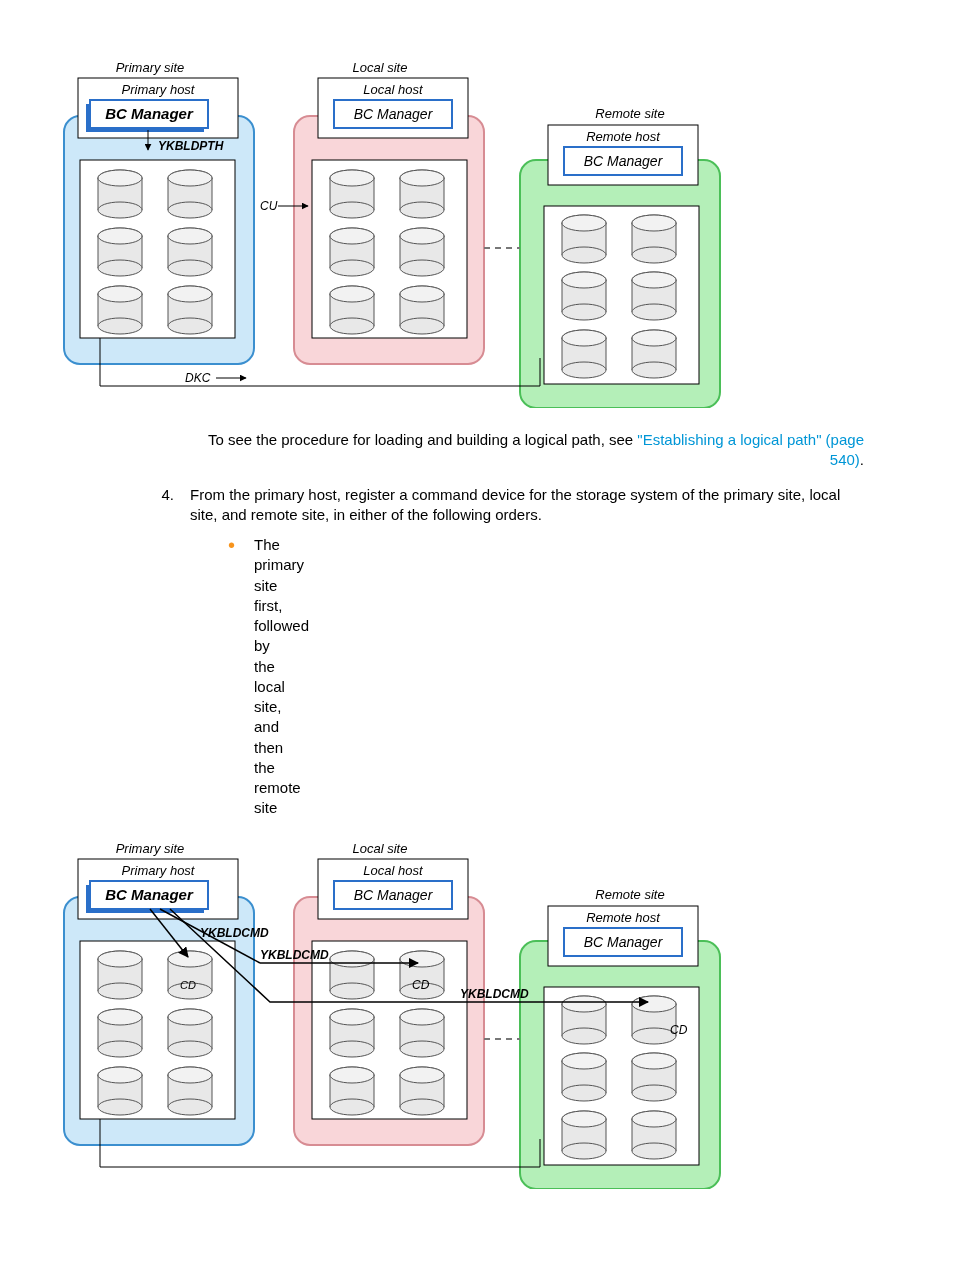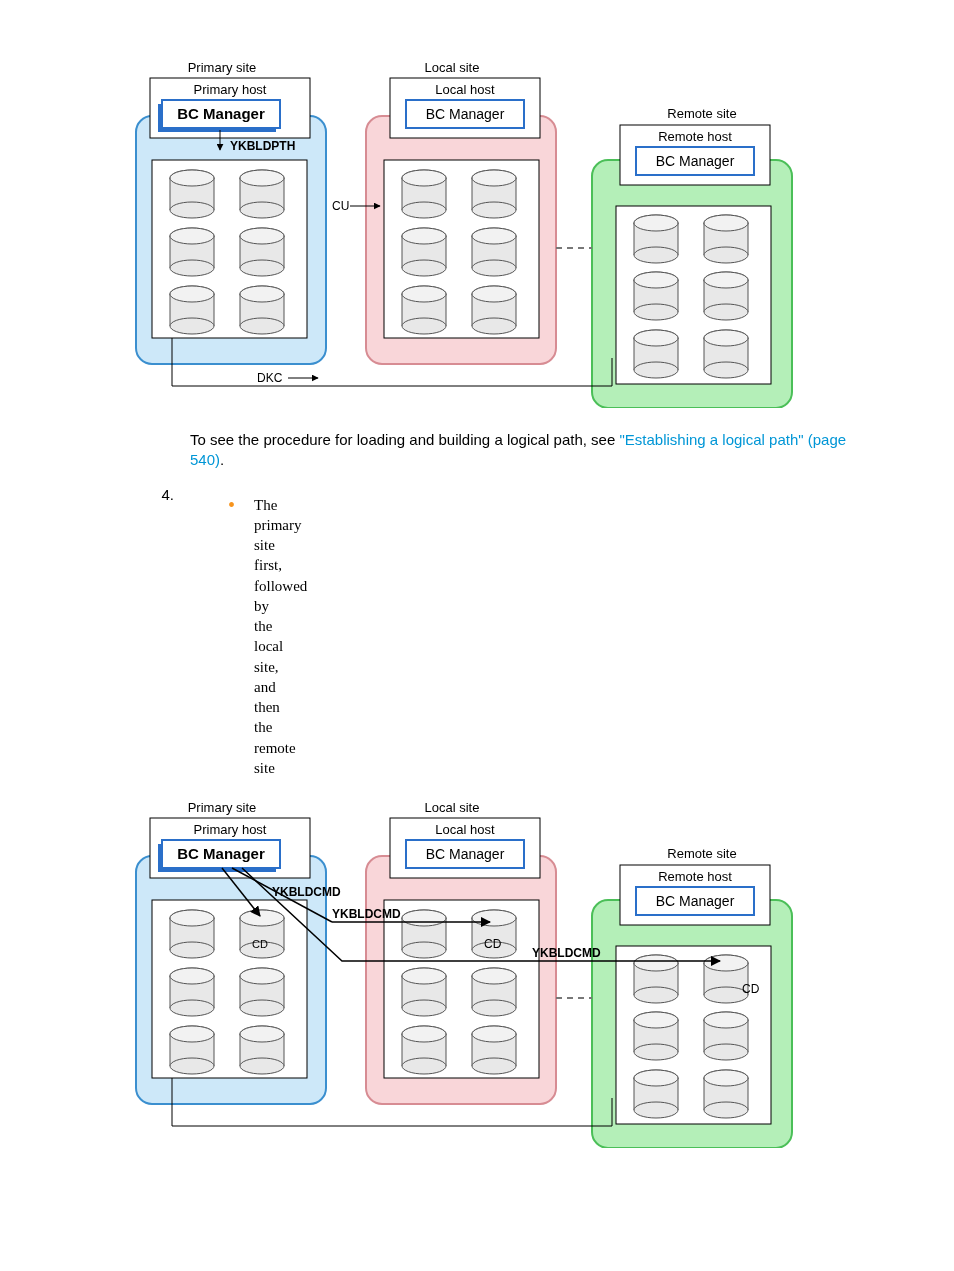--- a/index.html
+++ b/index.html
@@ -8,28 +8,30 @@
     font-family: Arial, Helvetica, sans-serif;
     font-size: 15px;
     color: #000;
     background: #fff;
     width: 954px;
     box-sizing: border-box;
     line-height: 1.35;
   }
   .diagram-wrap {
     display: flex;
-    justify-content: center;
+    justify-content: flex-start;
     margin: 8px 0 22px 0;
+    font-style: italic;
   }
   svg { display:block; }
   .para {
     margin-left: 130px;
     margin-right: 30px;
     margin-bottom: 14px;
+    text-align: right;
   }
   .link {
     color: #0096d6;
     text-decoration: none;
     cursor: pointer;
   }
   ol.num-list {
     list-style: none;
     margin: 0 30px 10px 90px;
     padding: 0;
@@ -42,21 +44,20 @@
   .li-num { text-align:right; padding-right:10px;}
   ul.bullets {
     list-style: none;
     margin: 10px 0 10px 38px;
     padding: 0;
   }
   ul.bullets li {
     position: relative;
     padding-left: 26px;
     margin-bottom: 8px;
-    font-family: Liberation Serif, serif;
   }
   ul.bullets li::before {
     content: "•";
     position: absolute;
     left: 0;
     top: 0;
     color: #f7941d;
     font-size: 20px;
     line-height: 1;
   }
@@ -147,20 +148,21 @@
 </div>
 
 <p class="para">
   <span>To see the procedure for loading and building a logical path, see </span><a class="link">"Establishing a logical path" (page 540)</a><span>.</span>
 </p>
 
 <ol class="num-list">
   <li>
     <span class="li-num">4.</span>
     <div>
+      <span>From the primary host, register a command device for the storage system of the primary site, local site, and remote site, in either of the following orders.</span>
       <ul class="bullets">
         <li>The primary site first, followed by the local site, and then the remote site</li>
       </ul>
     </div>
   </li>
 </ol>
 
 <div class="diagram-wrap">
 <svg width="690" height="350" viewBox="0 0 690 350">
   <defs>

